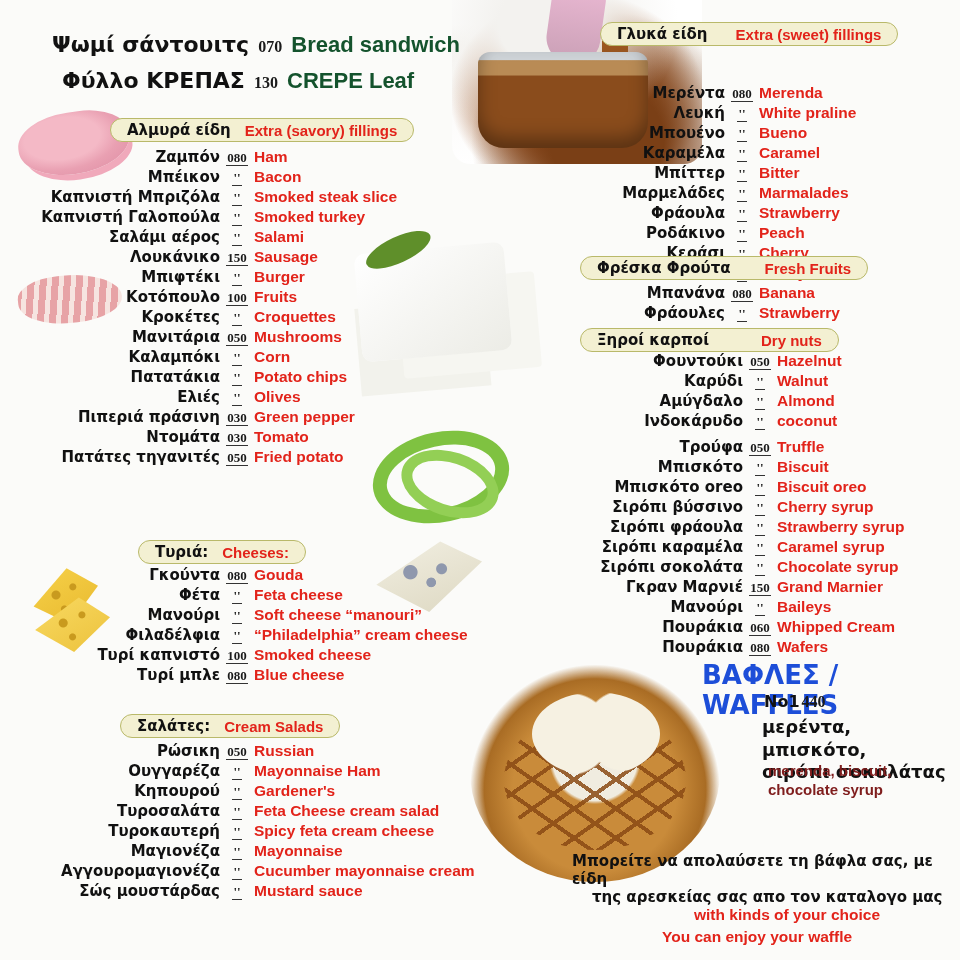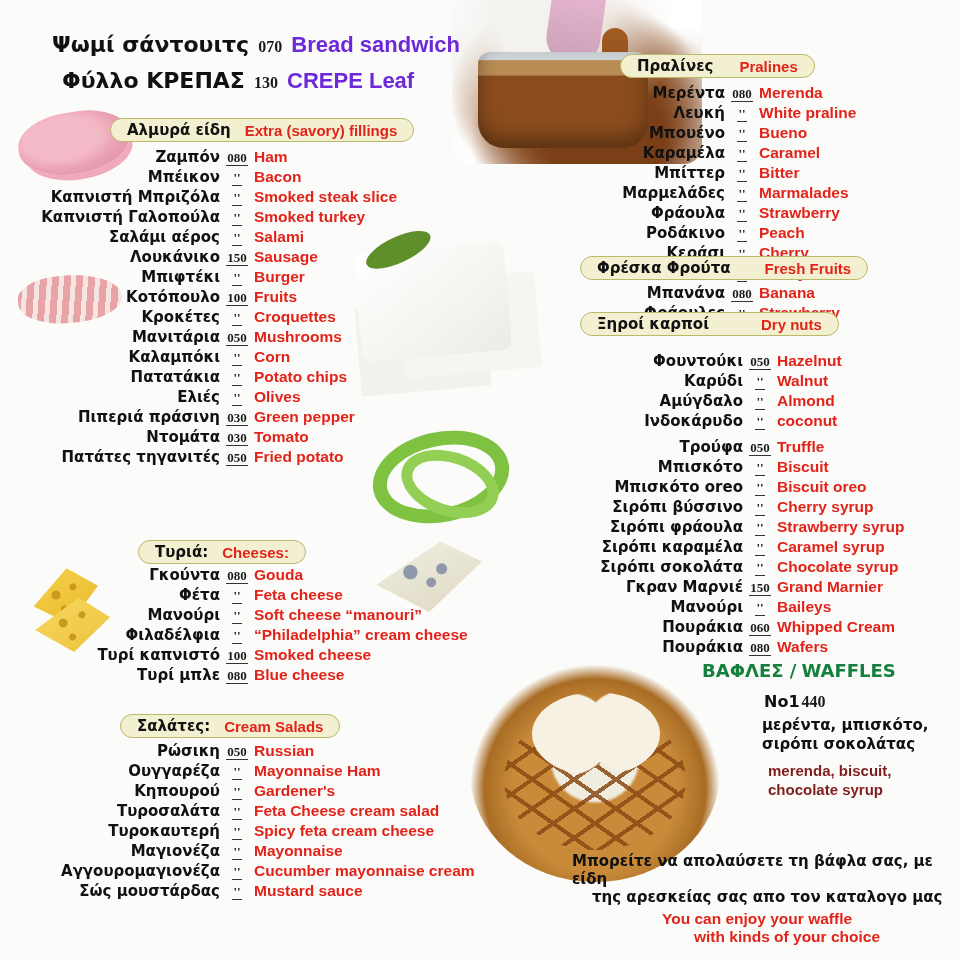--- a/index.html
+++ b/index.html
@@ -18,21 +18,21 @@
   .pr{color:#1a1a1a;font-weight:bold;font-size:13px;text-align:center;white-space:nowrap;font-family:"Liberation Serif",serif;}
 
   .row{display:flex;align-items:baseline;margin-bottom:2px;}
   .row .gr{flex:0 0 auto;}
   .price{width:34px;text-align:center;position:relative;}
   .price .u{display:inline-block;border-bottom:1.2px solid #333;line-height:1.05;padding:0 1px;}
 
   
   .hdr{position:absolute;}
   .hdr .t1{font-size:22px;font-weight:bold;color:#111;}
-  .hdr .t1e{font-size:22px;font-weight:bold;color:#6d28d9;font-family:"Liberation Sans",sans-serif;}
+  .hdr .t1e{font-size:22px;font-weight:bold;color:#14532d;font-family:"Liberation Sans",sans-serif;}
 
   
   .pill{
     display:inline-flex;align-items:center;gap:14px;
     background:#f3f0d2;border:1.5px solid #b9b96a;border-radius:14px;
     padding:2px 16px;
   }
   .pill .pg{color:#111;font-weight:bold;font-size:15px;}
   .pill .pe{color:#e2231a;font-weight:bold;font-size:15px;font-family:"Liberation Sans",sans-serif;}
 
@@ -151,22 +151,22 @@
     opacity:.85;
   }
   .waffle:after{
     content:"";position:absolute;left:62px;top:30px;width:128px;height:84px;
     background:radial-gradient(circle at 30% 50%,#f6f1e2 0 40%,transparent 42%),
                radial-gradient(circle at 72% 46%,#f6f1e2 0 38%,transparent 40%);
     border-radius:50%;
   }
 
   
-  .waffles-title{font-size:18px;font-weight:bold;color:#15803d;}
-  .wtext-gr{color:#111;font-weight:bold;font-size:15px;line-height:1.25;}
+  .waffles-title{font-size:26px;font-weight:bold;color:#1d4ed8;}
+  .wtext-gr{color:#111;font-weight:bold;font-size:18px;line-height:1.25;}
   .wtext-en{color:#7f1d1d;font-weight:bold;font-size:15px;line-height:1.25;font-family:"Liberation Sans",sans-serif;}
   .foot-gr{color:#111;font-weight:bold;font-size:15px;}
   .foot-en{color:#e2231a;font-weight:bold;font-size:15.5px;font-family:"Liberation Sans",sans-serif;}
 
   .abs{position:absolute;}
 </style>
 </head>
 <body>
 
 <div class="page">
@@ -365,27 +365,27 @@
         <div class="pr price"><span class="u">''</span></div>
         <div class="en">Cucumber mayonnaise cream</div>
       </div>
     <div class="row">
         <div class="gr" style="width:180px;">Σώς μουστάρδας</div>
         <div class="pr price"><span class="u">''</span></div>
         <div class="en">Mustard sauce</div>
       </div>
   </div>
 
-
-  <div class="abs" style="left:620px;top:54px;">
-    <div class="pill" style="gap:26px;">
-      <span class="pg">Πραλίνες</span>
-      <span class="pe">Pralines</span>
-    </div>
-  </div>
+  <div class="abs" style="left:600px;top:22px;">
+    <div class="pill" style="gap:28px;">
+      <span class="pg">Γλυκά είδη</span>
+      <span class="pe">Extra (sweet) fillings</span>
+    </div>
+  </div>
+
   <div class="abs" style="left:600px;top:84px;width:350px;">
     <div class="row">
         <div class="gr" style="width:125px;">Μερέντα</div>
         <div class="pr price"><span class="u">080</span></div>
         <div class="en">Merenda</div>
       </div>
     <div class="row">
         <div class="gr" style="width:125px;">Λευκή</div>
         <div class="pr price"><span class="u">''</span></div>
         <div class="en">White praline</div>
@@ -444,21 +444,21 @@
         <div class="pr price"><span class="u">080</span></div>
         <div class="en">Banana</div>
       </div>
     <div class="row">
         <div class="gr" style="width:125px;">Φράουλες</div>
         <div class="pr price"><span class="u">''</span></div>
         <div class="en">Strawberry</div>
       </div>
   </div>
 
-  <div class="abs" style="left:580px;top:312px;">
+  <div class="abs" style="left:580px;top:328px;">
     <div class="pill" style="gap:52px;">
       <span class="pg">Ξηροί καρποί</span>
       <span class="pe">Dry nuts</span>
     </div>
   </div>
   <div class="abs" style="left:600px;top:352px;width:350px;">
     <div class="row">
         <div class="gr" style="width:143px;">Φουντούκι</div>
         <div class="pr price"><span class="u">050</span></div>
         <div class="en">Hazelnut</div>
@@ -551,17 +551,17 @@
     <div class="wtext-gr">σιρόπι σοκολάτας</div>
   </div>
   <div class="abs" style="left:768px;top:762px;">
     <div class="wtext-en">merenda, biscuit,</div>
     <div class="wtext-en">chocolate syrup</div>
   </div>
 
   <div class="abs" style="left:572px;top:852px;">
     <div class="foot-gr">Μπορείτε να απολαύσετε τη βάφλα σας, με είδη</div>
     <div class="foot-gr" style="margin-left:20px;">της αρεσκείας σας απο τον καταλογο μας</div>
+    <div class="foot-en" style="margin-left:122px;">with kinds of your choice</div>
     <div class="foot-en" style="margin-left:90px;margin-top:4px;">You can enjoy your waffle</div>
-    <div class="foot-en" style="margin-left:122px;">with kinds of your choice</div>
   </div>
 
 </div>
 
 </body></html>

